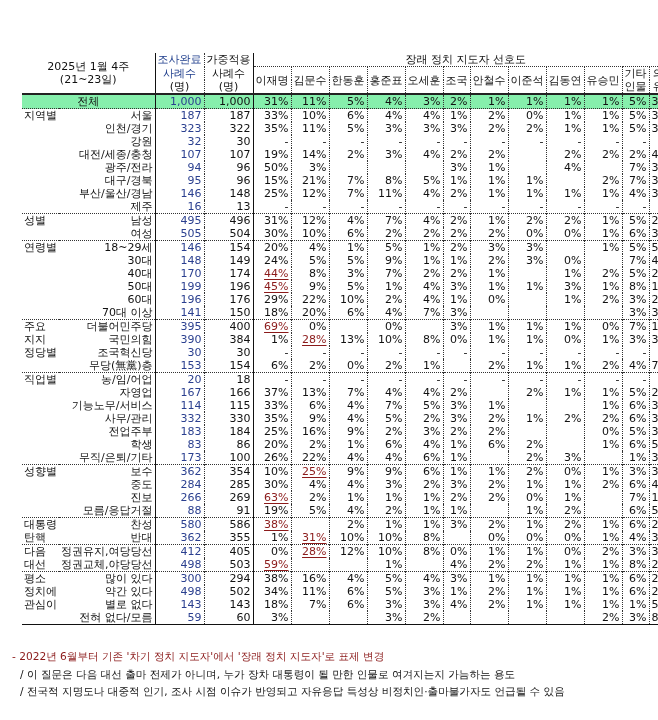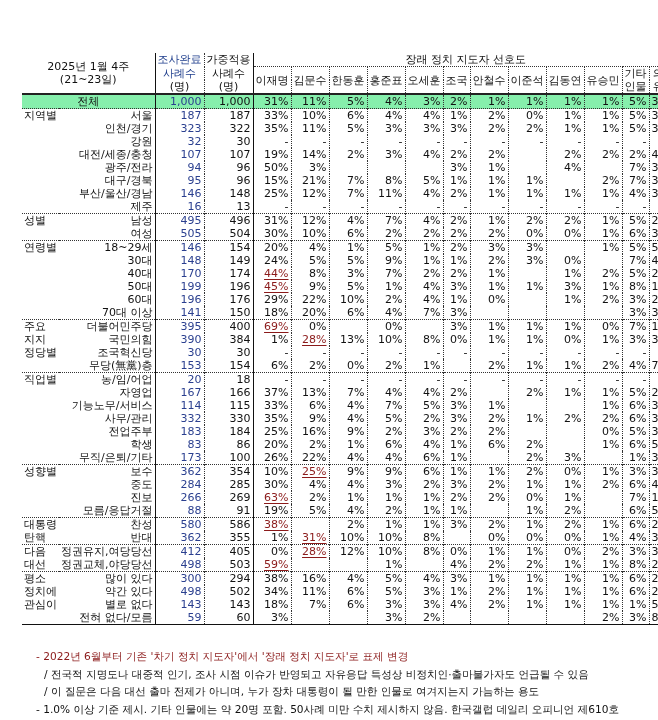--- a/index.html
+++ b/index.html
@@ -21,21 +21,21 @@
   .pct-last { border-right:none; }
   .grp { text-align:left; padding-left:2px !important; }
   .sub { text-align:right; }
   tr.total td { background:#86efac; }
   tr.total td.label-total { text-align:center; }
   tr.sep-top td { border-top:1px dotted #333; }
   tr.head-bottom th { border-bottom:2.5px solid #222; }
   tr.last-row td { border-bottom:1.5px solid #111; }
   .hl { color:#8b1a1a; text-decoration:underline; text-underline-offset:2px; }
   .hdr-top { border-bottom:1px dotted #333; }
-  .notes { position:absolute; left:36px; top:648px; font-size:10.6px; line-height:17.5px; }
+  .notes { position:absolute; left:12px; top:648px; font-size:10.6px; line-height:17.5px; }
   .notes .red { color:#8b1a1a; }
   .notes .indent { padding-left:8px; }
 </style>
 </head>
 <body>
 
 <div class="question">
 </div>
 
 <table class="poll" id="poll">
@@ -815,16 +815,15 @@
         <td class="pct"><span></span></td>
         <td class="pct"><span>2%</span></td>
         <td class="pct"><span>3%</span></td>
         <td class="pct pct-last"><span>87%</span></td>
       </tr>
     </tbody>
 </table>
 
 <div class="notes">
   <div class="red">- 2022년 6월부터 기존 '차기 정치 지도자'에서 '장래 정치 지도자'로 표제 변경</div>
+  <div class="indent">/ 이 질문은 다음 대선 출마 전제가 아니며, 누가 장차 대통령이 될 만한 인물로 여겨지는지 가늠하는 용도</div>
   <div class="indent">/ 전국적 지명도나 대중적 인기, 조사 시점 이슈가 반영되고 자유응답 특성상 비정치인·출마불가자도 언급될 수 있음</div>
-  <div class="indent">/ 이 질문은 다음 대선 출마 전제가 아니며, 누가 장차 대통령이 될 만한 인물로 여겨지는지 가늠하는 용도</div>
-  <div>- 1.0% 이상 기준 제시. 기타 인물에는 약 20명 포함. 50사례 미만 수치 제시하지 않음. 한국갤럽 데일리 오피니언 제610호</div>
 </div>
 
 </body></html>

